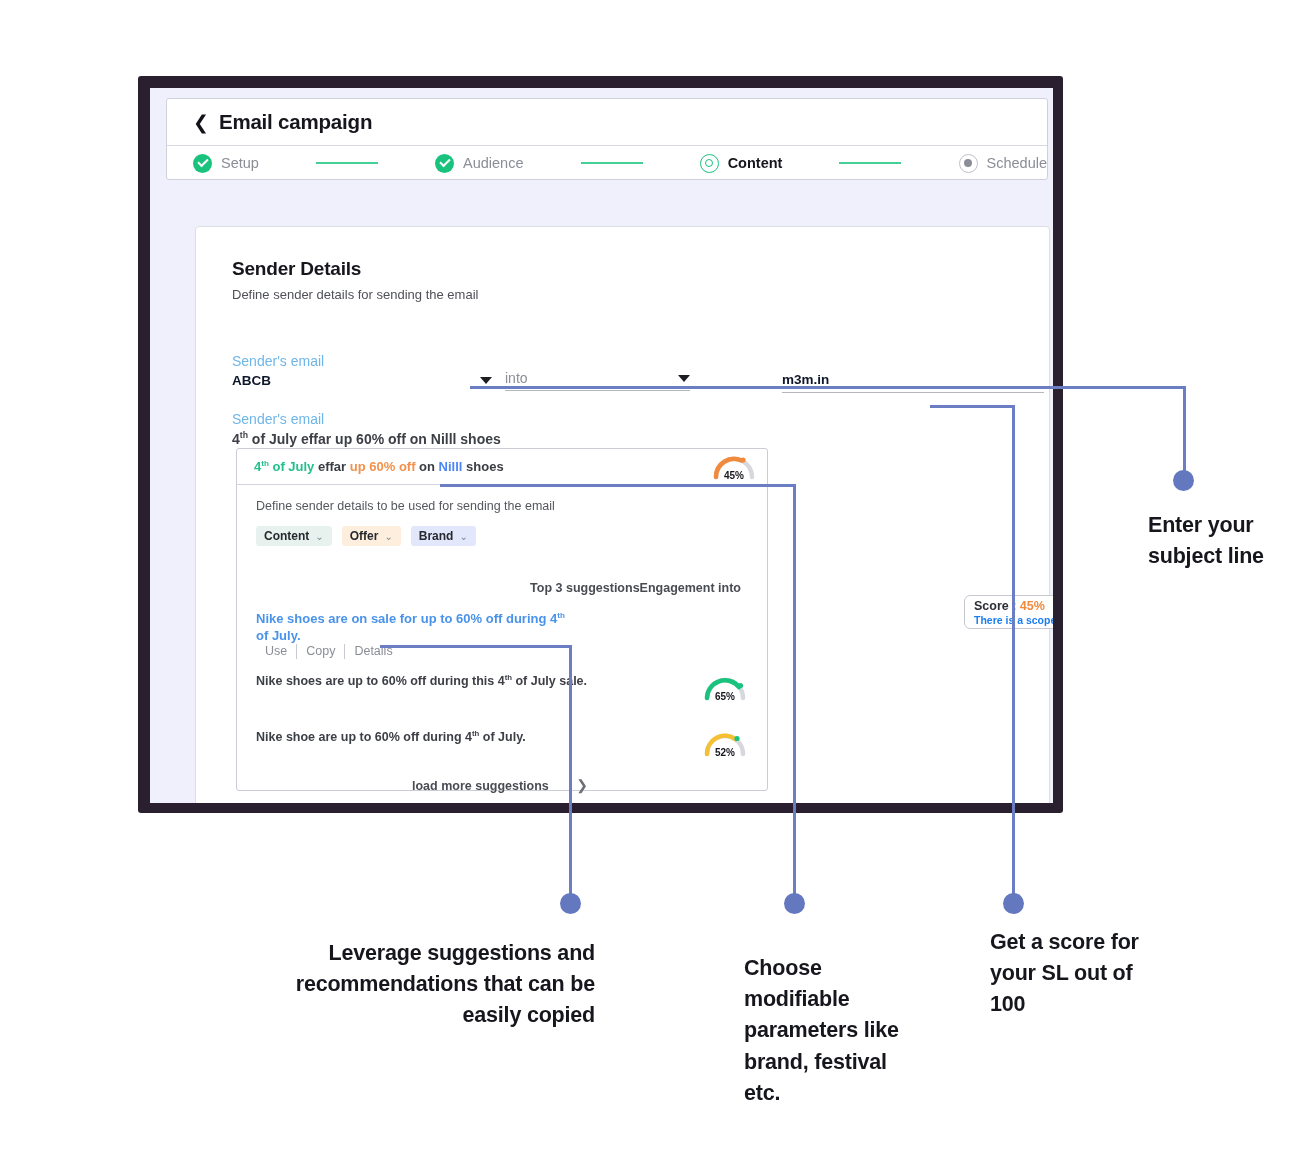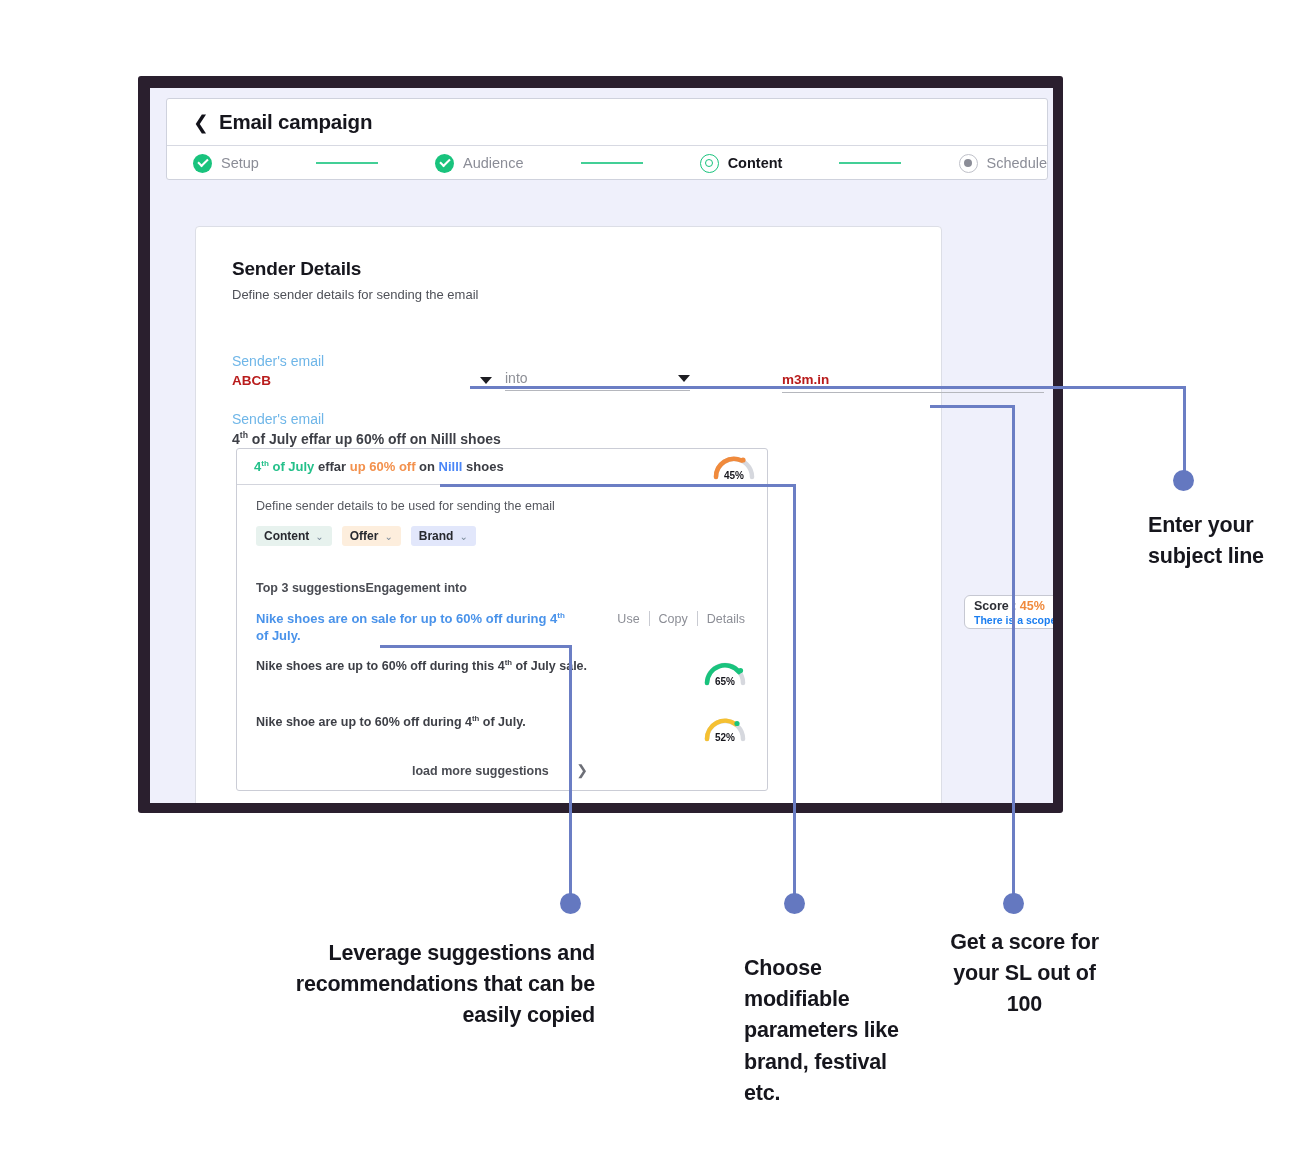--- a/index.html
+++ b/index.html
@@ -80,39 +80,39 @@
     margin-left:9px; font-size:14.5px; color:#8b8d97; white-space:nowrap;
   }
   .step-label.active{ color:#16161d; font-weight:bold; }
   .step-line{
     height:1.5px; background:#43cf96; width:62px; margin:0 0 0 0;
   }
 
   
   #body-card{
     position:absolute; left:45px; top:138px;
-    width:747px; height:588px;
+    width:855px; height:588px;
     background:#ffffff;
     border:1px solid #dcdee6;
     border-radius:4px;
   }
   #section-title{
     position:absolute; left:36px; top:31px;
     font-size:19px; font-weight:bold; color:#16161d; letter-spacing:-0.2px;
   }
   #section-sub{
     position:absolute; left:36px; top:60px;
     font-size:13px; color:#4f5158;
   }
 
   .field-label{
     font-size:14px; color:#6fb6e8; font-weight:500;
   }
   .field-value{
-    font-size:13.5px; color:#b91c1c; font-weight:bold;
+    font-size:13.5px; color:#0f172a; font-weight:bold;
   }
 
   
   #field-sender{
     position:absolute; left:36px; top:126px; width:260px;
   }
   #field-sender .field-row{
     display:flex; align-items:flex-end; justify-content:space-between;
     padding-bottom:3px; margin-top:4px;
   }
@@ -182,29 +182,29 @@
     display:inline-flex; align-items:center; gap:6px;
     font-size:12px; font-weight:bold; color:#27292f;
     padding:3px 8px; border-radius:3px;
   }
   .tag .chev{ font-size:10px; color:#7a8a9a; font-weight:normal; }
   .tag-festival{ background:#e7f2ee; }
   .tag-offer{ background:#fdeedd; }
   .tag-brand{ background:#e2e7fb; }
 
   #cols-head{
-    display:flex; justify-content:flex-start;
+    display:flex; justify-content:flex-end;
     padding:35px 26px 0 19px;
     font-size:12.5px; font-weight:bold; color:#4a4c53;
   }
   .sugg-row{
     display:flex; justify-content:space-between; align-items:flex-start;
     padding-left:19px; padding-right:10px;
   }
-  #sugg-1{ padding-top:16px; }
+  #sugg-1{ padding-top:16px;flex-direction:column; }
   #sugg-1 .sugg-text{
     font-size:13px; font-weight:bold; color:#4a93ea; line-height:1.25;
     width:318px;
   }
   #action-links{
     display:flex; align-items:center; font-size:12.5px; color:#8c8e96;
     margin-right:3px;
   }
   #action-links span{ padding:0 9px; }
   #action-links .divider{
@@ -243,21 +243,21 @@
     background:#6478c0;
   }
   .callout{
     position:absolute;
     font-size:21.5px; font-weight:bold; color:#16161d;
     line-height:1.45; letter-spacing:-0.2px;
   }
   #callout-subject{ left:1148px; top:510px; width:130px; }
   #callout-leverage{ left:255px; top:938px; width:340px; text-align:right; }
   #callout-params{ left:744px; top:938px; width:175px;margin-top:15px; }
-  #callout-score{ left:942px; top:927px; width:165px; text-align:center; }
+  #callout-score{ left:990px; top:927px; width:165px; }
 </style>
 </head>
 <body>
 
 <div id="device-frame">
   <div id="device-inner">
 
     <div id="header-card">
       <div id="header-title-row">
         <span class="back-chevron">❮</span>

